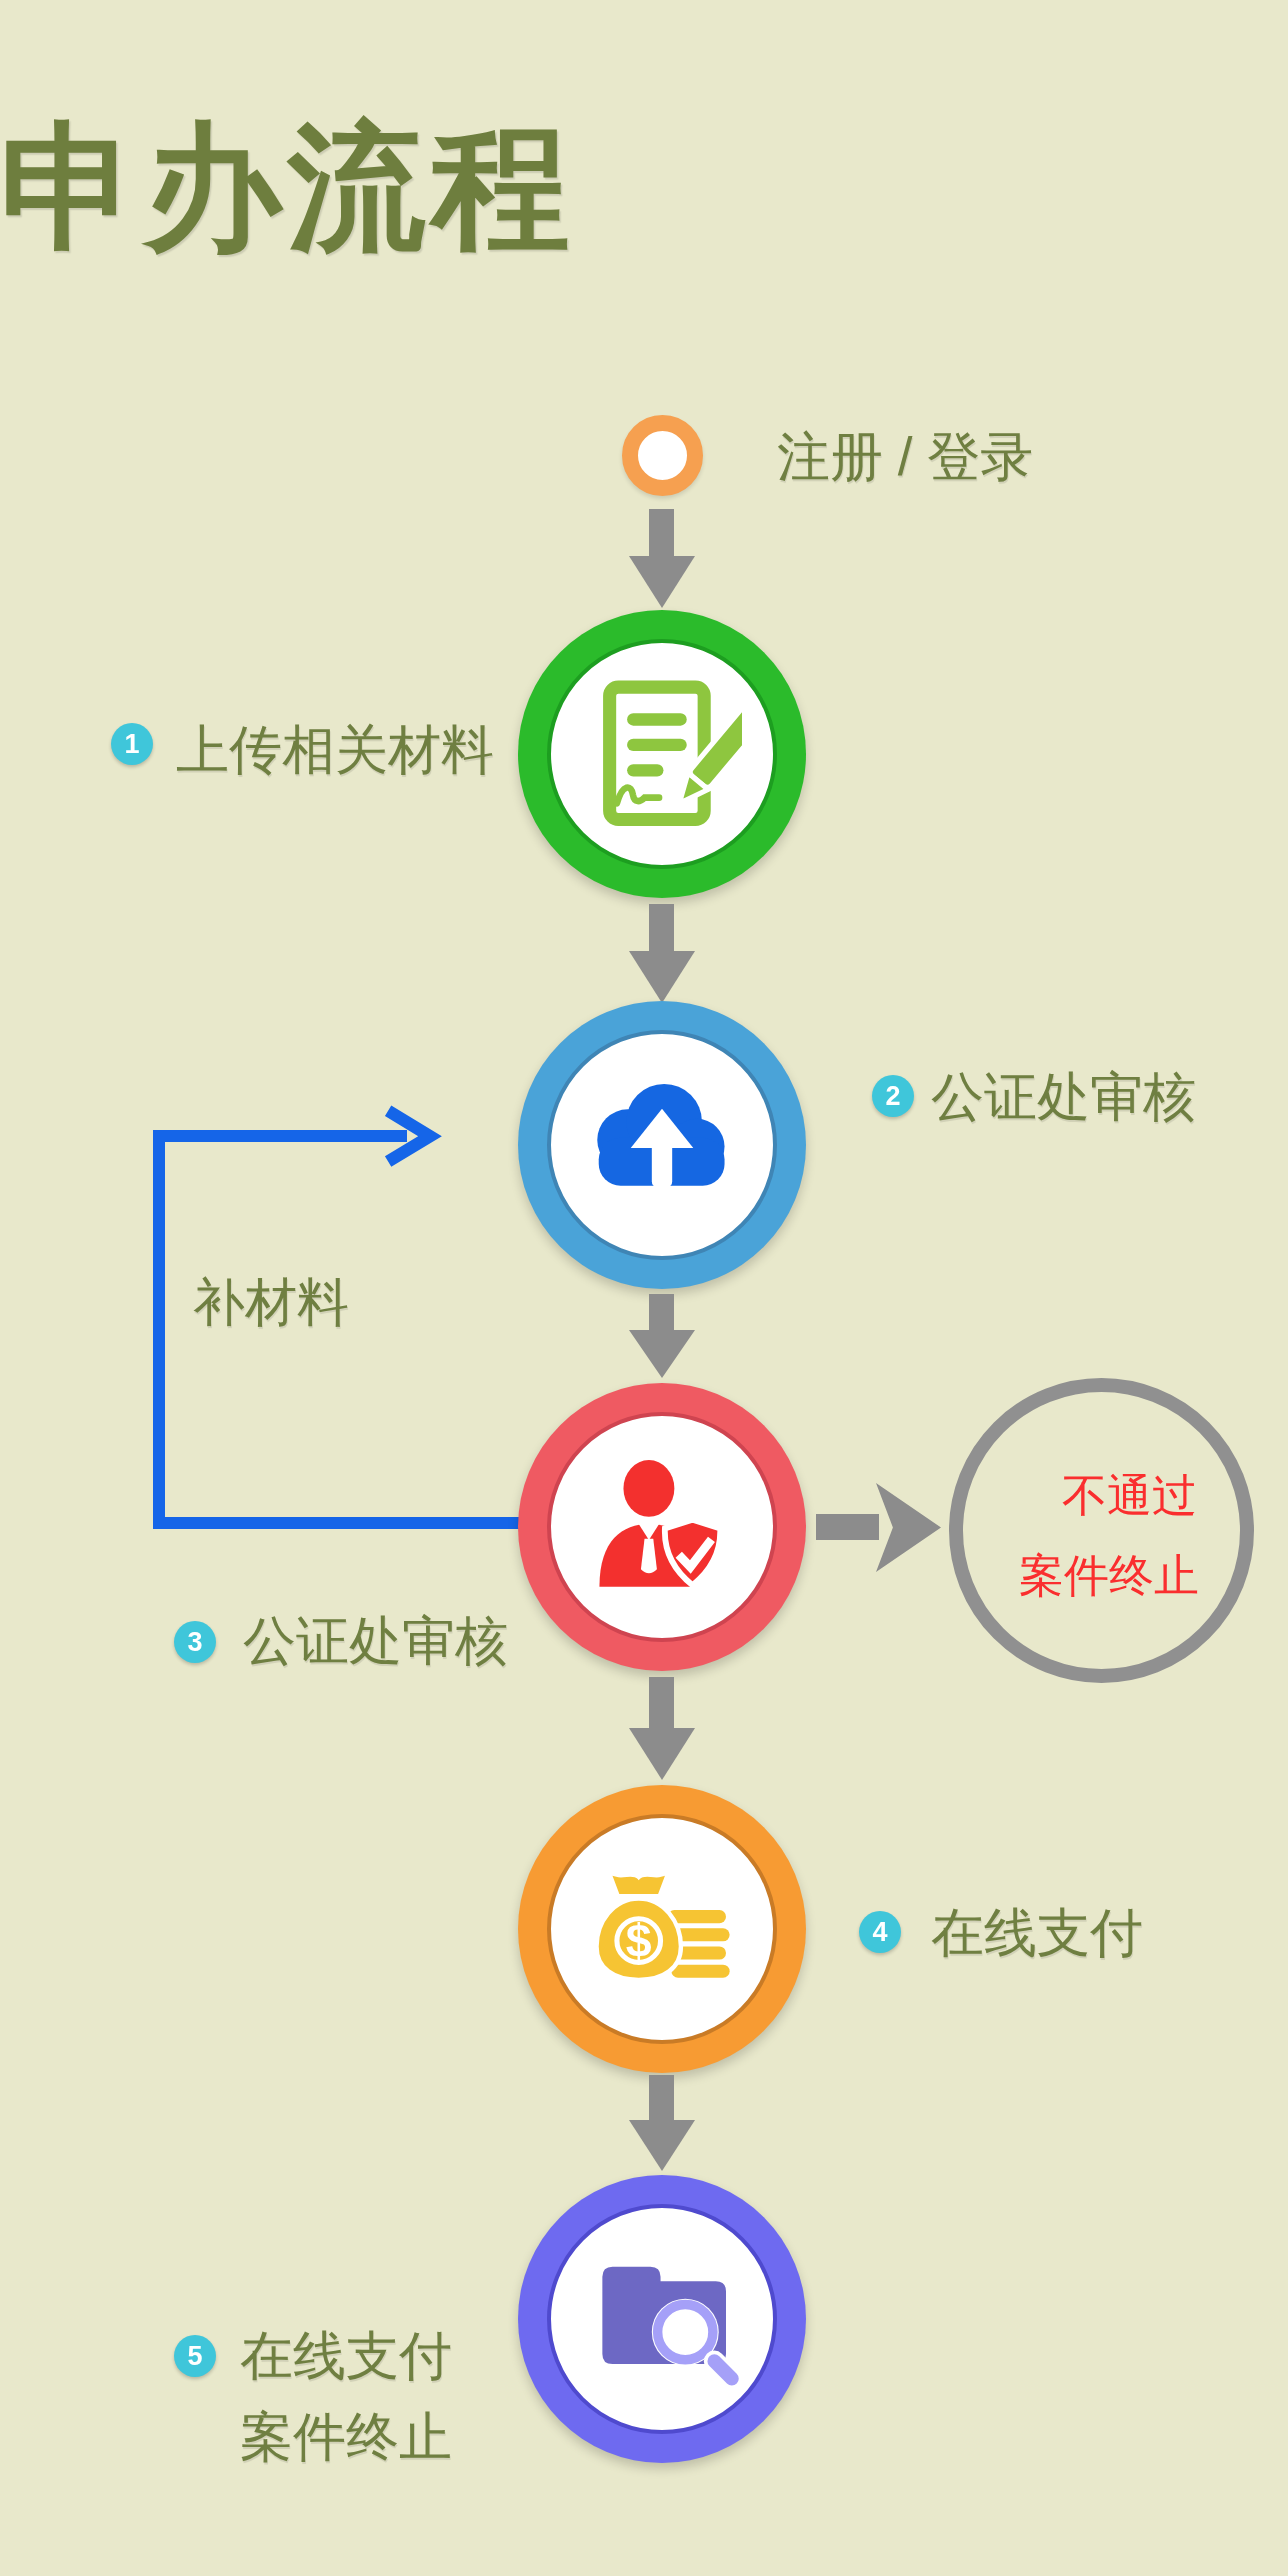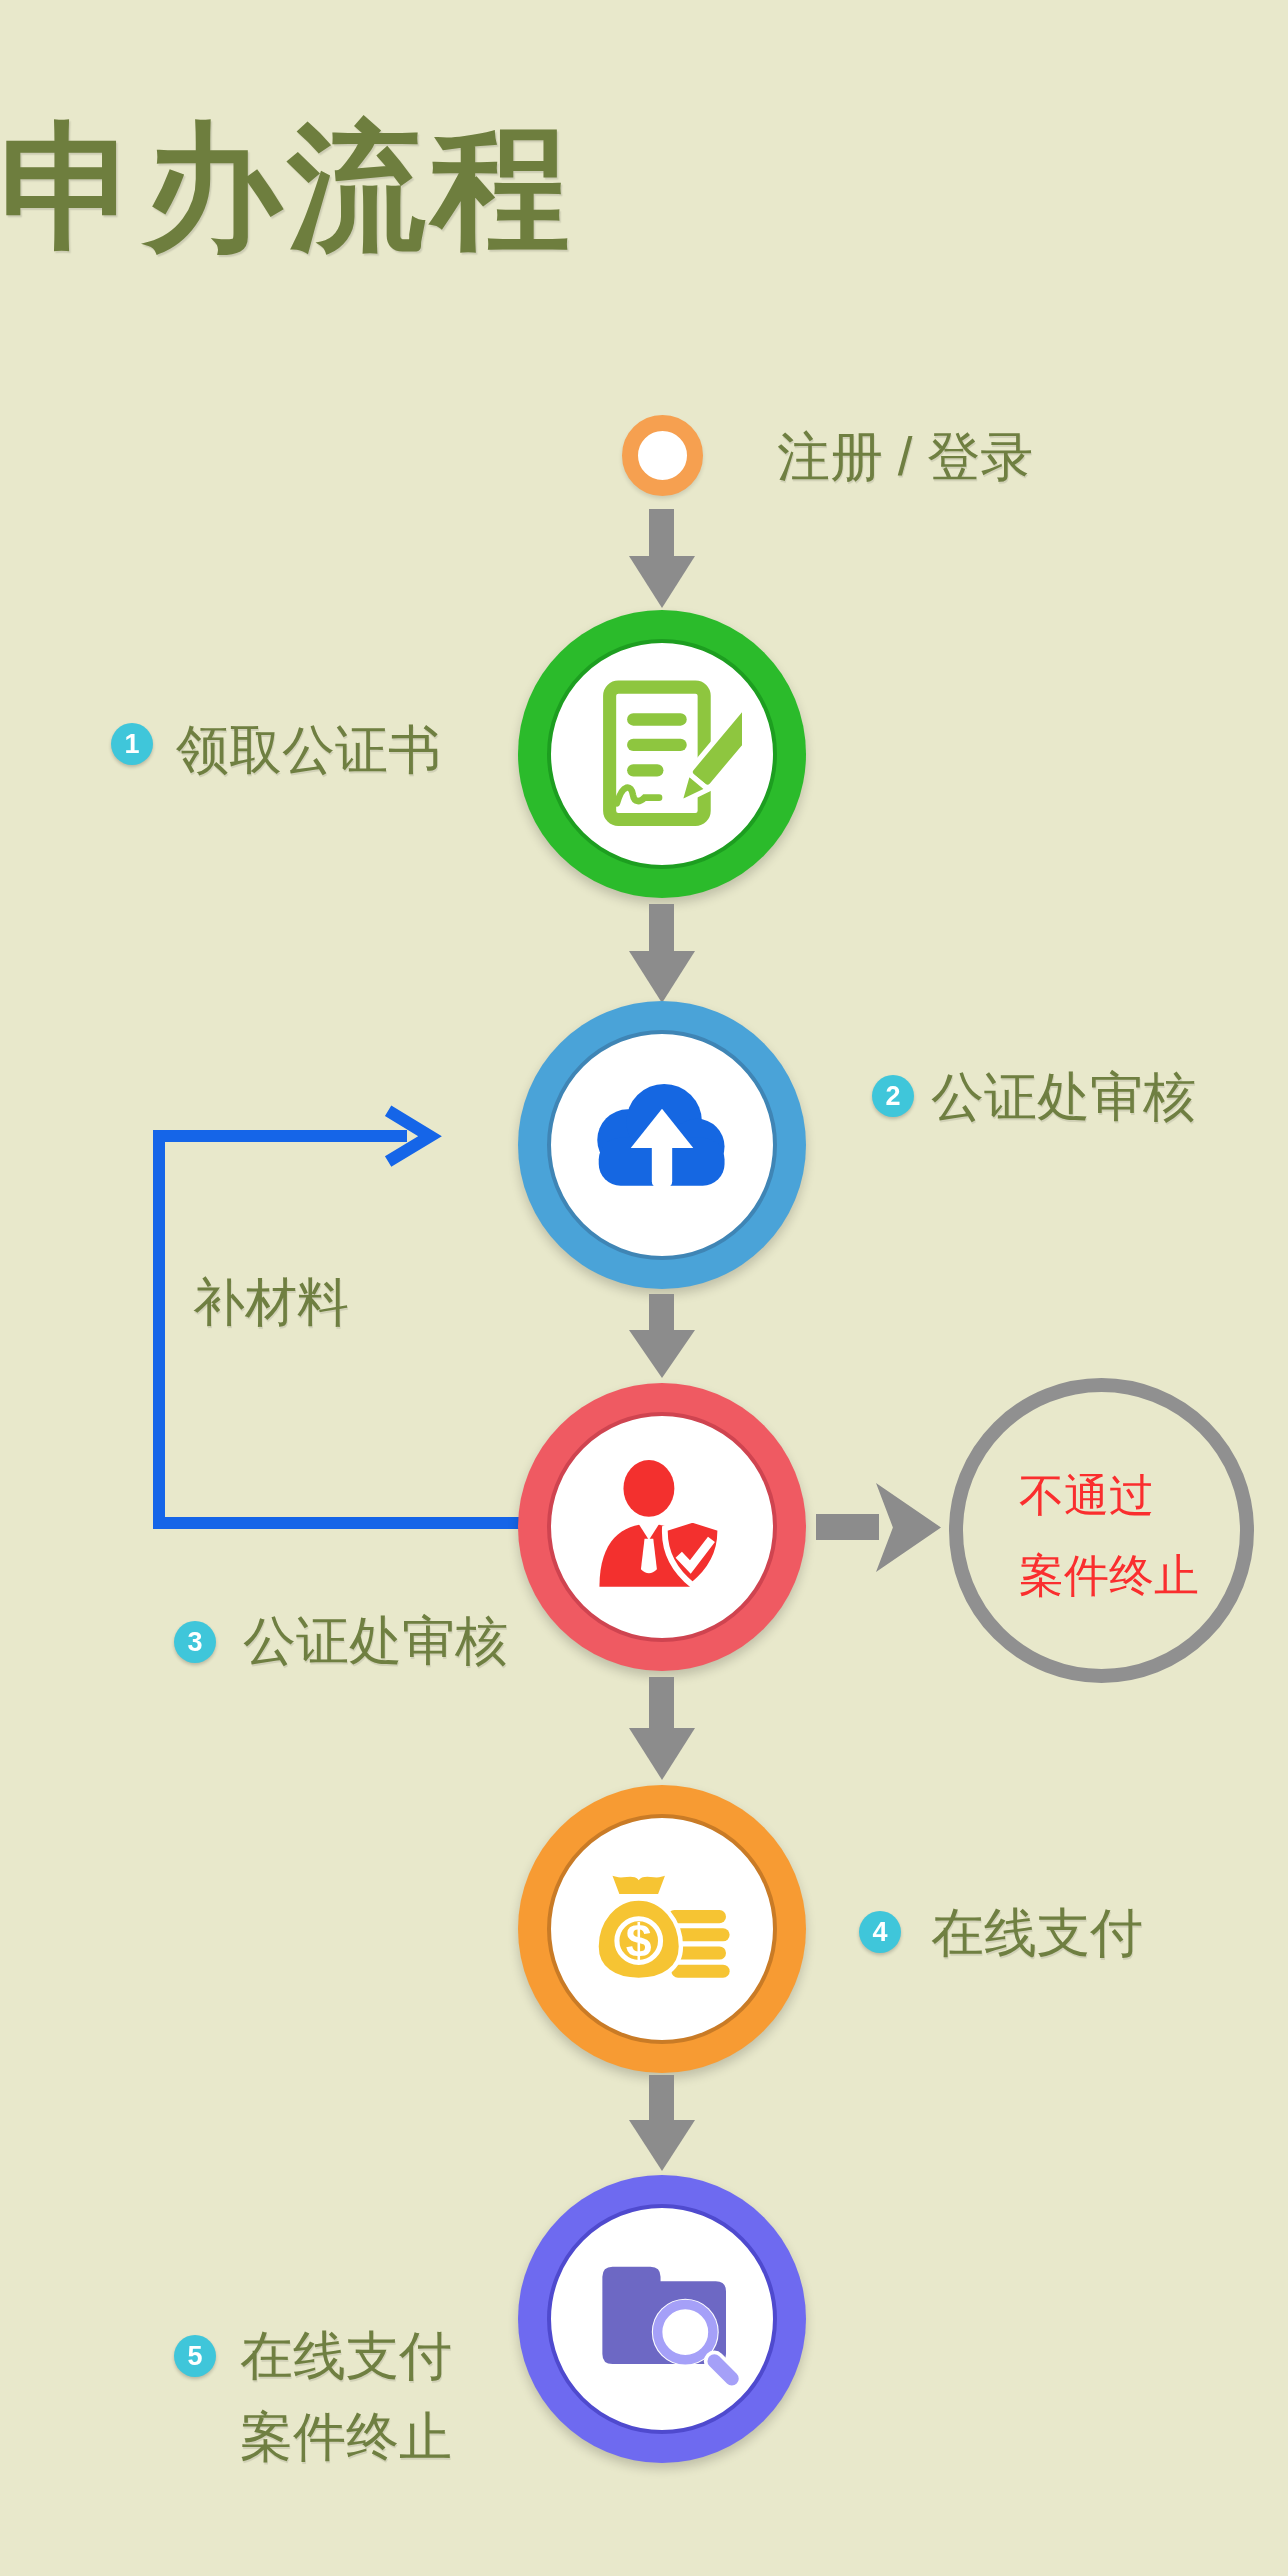--- a/index.html
+++ b/index.html
@@ -119,21 +119,21 @@
       <path d="M48,178 C56,150 68,152 70,166 C72,178 80,176 86,170 L106,170" fill="none" stroke="#8ec63f" stroke-width="9" stroke-linecap="round"></path>
       <g transform="rotate(40 135 175)">
         <rect x="118" y="12" width="36" height="126" rx="8" fill="#8ec63f" stroke="#fff" stroke-width="7"></rect>
         <path d="M118,138 L136,178 L154,138 Z" fill="#8ec63f" stroke="#fff" stroke-width="7"></path>
       </g>
     </svg>
   </div>
   <div class="badge" style="left:111px;top:723px">
     <span>1</span>
   </div>
-  <div class="lbl" style="left:176px;top:726px">领取公证书</div>
+  <div class="lbl" style="left:176px;top:726px">上传相关材料</div>
 
   <div class="arrow-down" style="left:629px;top:904px">
     <div class="shaft" style="height:47px"></div>
     <div class="head"></div>
   </div>
 
   <div class="node s2" style="top:1001px">
     <div class="inner"></div>
     <svg class="icon" viewBox="0 0 220 220">
       <g fill="#1567e2">
@@ -176,21 +176,21 @@
     </svg>
   </div>
   <div class="badge" style="left:174px;top:1621px">
     <span>3</span>
   </div>
   <div class="lbl" style="left:243px;top:1617px">公证处审核</div>
 
   <div class="rshaft"></div>
   <div class="rhead"></div>
   <div class="reject-ring"></div>
-  <div class="reject-lbl" style="left:1019px;top:1472px">不通过</div>
+  <div class="reject-lbl" style="left:1062px;top:1472px">不通过</div>
   <div class="reject-lbl" style="left:1019px;top:1552px">案件终止</div>
 
   <div class="arrow-down" style="left:629px;top:1677px">
     <div class="shaft" style="height:51px"></div>
     <div class="head"></div>
   </div>
 
   <div class="node s4" style="top:1785px">
     <div class="inner"></div>
     <svg class="icon" viewBox="0 0 220 220">

